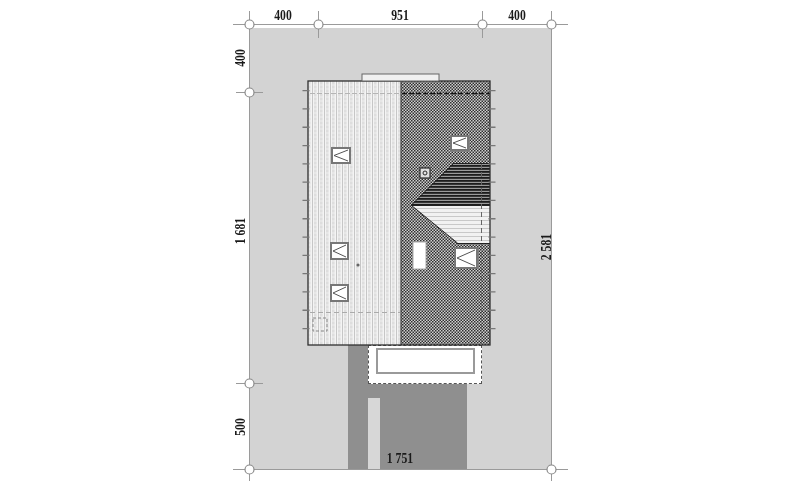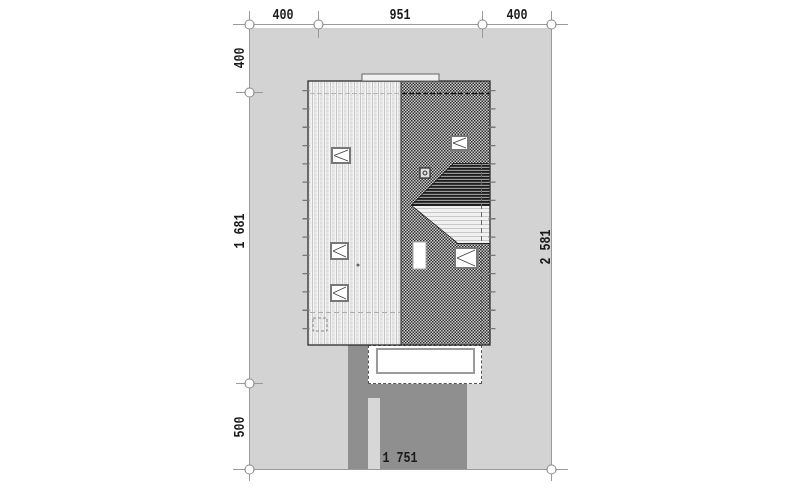--- a/index.html
+++ b/index.html
@@ -1,18 +1,18 @@
 <!DOCTYPE html>
 <html><head>
 <meta charset="utf-8">
 <style>
   html,body{margin:0;padding:0;background:#ffffff;}
   .page{
     position:relative;width:800px;height:496px;background:#ffffff;overflow:hidden;
-    font-family:Liberation Mono, monospace;
+    font-family:Liberation Serif, serif;
   }
   .plot{position:absolute;left:249px;top:28px;width:303px;height:441px;background:#d3d3d3;}
   .driveway{position:absolute;left:348px;top:345px;width:119px;height:124px;background:#8f8f8f;}
   .walkway{position:absolute;left:368px;top:398px;width:12px;height:71px;background:#d7d7d7;}
   .terrace{position:absolute;left:368px;top:345px;width:114px;height:39px;background:#ffffff;border:1px dashed #555;box-sizing:border-box;}
   .terrace-inner{position:absolute;left:7px;top:2px;width:99px;height:26px;background:#ffffff;border:2px solid #9a9a9a;box-sizing:border-box;}
   .overlay{position:absolute;left:0;top:0;width:800px;height:496px;}
   .dim-label{
     position:absolute;font-size:15px;font-weight:700;color:#1a1a1a;white-space:nowrap;
     transform:translate(-50%,-50%) scaleX(0.78);transform-origin:center;line-height:1;

